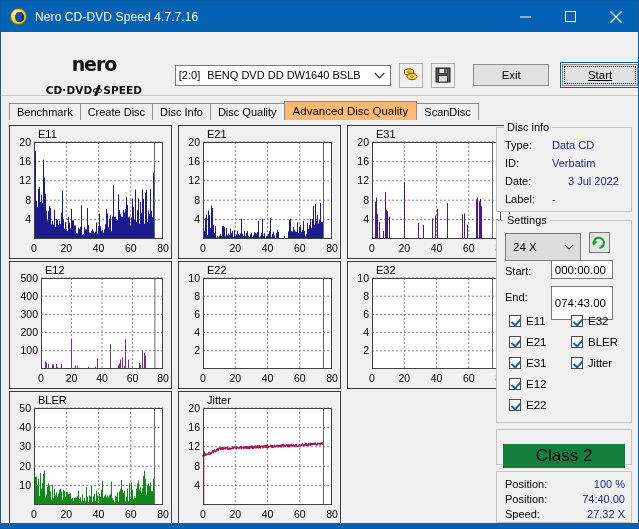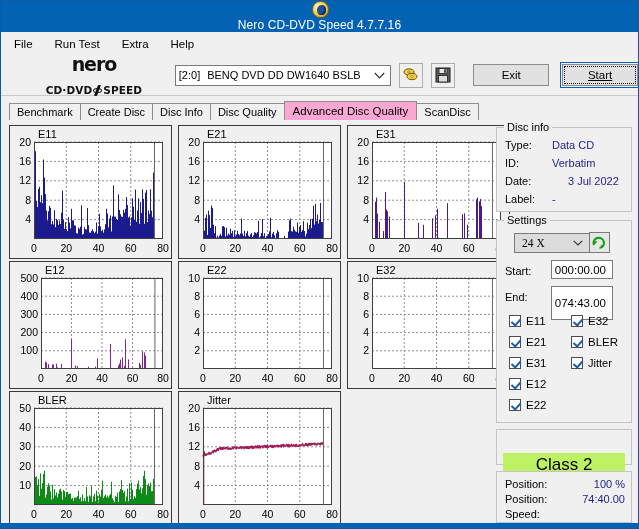--- a/index.html
+++ b/index.html
@@ -12,21 +12,21 @@
   }
   #app{
     position:relative;width:639px;height:529px;
     border:1px solid #0b5ca8;box-sizing:border-box;
     background:#f0f0f0;
   }
 
   
   .titlebar{
     position:absolute;left:0;top:0;width:637px;height:31px;
-    background:#0462b5;color:#fff;display:flex;align-items:center;flex-direction:column;
+    background:#0462b5;color:#fff;display:flex;align-items:center;
   }
   .tb-icon{width:17px;height:17px;margin-left:9px;margin-right:8px;position:relative;flex:0 0 auto;}
   .tb-icon .ball{
     position:absolute;left:0;top:0;width:17px;height:17px;border-radius:50%;
     background:radial-gradient(circle at 35% 32%,#fff8cf 0%,#f4d44c 42%,#d89b17 100%);
     border:1px solid #8a6a10;box-sizing:border-box;
   }
   .tb-icon .ball:after{
     content:"";position:absolute;left:4px;top:3px;width:9px;height:10px;
     background:#1f4e9c;border-radius:50% 50% 45% 45%;
@@ -116,21 +116,21 @@
   .tabstrip{
     position:absolute;left:8px;top:100px;width:623px;height:19px;
     display:flex;align-items:flex-end;
   }
   .tab{
     height:17px;padding:0 7px;display:flex;align-items:center;
     border:1px solid #8d8d8d;border-bottom:none;background:#f0f0f0;
     font-size:11px;color:#000;margin-right:-1px;box-sizing:border-box;
   }
   .tab.active{
-    height:19px;background:#f9a8d4;border-color:#8d8d8d;position:relative;z-index:3;
+    height:19px;background:#fdba74;border-color:#8d8d8d;position:relative;z-index:3;
     font-size:11.5px;padding:0 8px;
   }
 
   
   .panel{
     position:absolute;background:#f0f0f0;border:1px solid #3a3a3a;box-sizing:border-box;
   }
   .chart-svg{display:block;}
 
   
@@ -205,26 +205,20 @@
       </div>
       <div class="tb-btn">
         <svg width="12" height="12" viewBox="0 0 12 12">
             <line x1="0.5" y1="0.5" x2="11.5" y2="11.5" stroke="#fff" stroke-width="1.2"></line>
             <line x1="11.5" y1="0.5" x2="0.5" y2="11.5" stroke="#fff" stroke-width="1.2"></line>
           </svg>
       </div>
     </div>
   </div>
 
-  <div class="menubar">
-    <div class="menu-item"><span>File</span></div>
-    <div class="menu-item"><span>Run Test</span></div>
-    <div class="menu-item"><span>Extra</span></div>
-    <div class="menu-item"><span>Help</span></div>
-  </div>
 
   <div class="toolbar">
     <div class="logo">
       <div class="l1">nero</div>
       <div class="l2">
         <span>CD·DVD</span>
         <span class="slash"></span>
         <span>SPEED</span>
       </div>
     </div>
@@ -931,21 +925,21 @@
     <div class="kv" style="left:55px;top:29px;"><span class="v">Verbatim</span></div>
     <div class="kv" style="left:8px;top:47px;"><span class="k">Date:</span></div>
     <div class="kv" style="left:71px;top:47px;"><span class="v">3 Jul 2022</span></div>
     <div class="kv" style="left:8px;top:65px;"><span class="k">Label:</span></div>
     <div class="kv" style="left:55px;top:65px;"><span class="v">-</span></div>
   </div>
 
   <div class="group" style="left:495px;top:219px;width:136px;height:203px;">
     <span class="glabel">Settings</span>
 
-    <div class="sel" style="left:17px;top:12px;width:76px;height:20px;font-family:Liberation Serif, serif;">
+    <div class="sel" style="left:8px;top:12px;width:76px;height:28px;">
       <span class="sv">24 X</span>
       <span class="sa">
         <svg width="10" height="6" viewBox="0 0 10 6">
             <polyline points="0.7,0.8 5,5 9.3,0.8" fill="none" stroke="#333" stroke-width="1.1"></polyline>
           </svg>
       </span>
     </div>
     <div class="refreshbtn" style="left:92px;top:11px;width:21px;height:21px;">
       <svg width="15" height="15" viewBox="0 0 15 15">
         <path d="M2,10 A5.2,5.2 0 1 1 7.5,13" fill="none" stroke="#12a012" stroke-width="2"></path>
@@ -993,27 +987,28 @@
       <span class="cbox"></span>
       <span>BLER</span>
     </div>
     <div class="cbrow" style="left:74px;top:136px;">
       <span class="cbox"></span>
       <span style="font-size:11px;">Jitter</span>
     </div>
   </div>
 
   <div class="group" style="left:495px;top:428px;width:136px;height:36px;">
-    <div class="classbox" id="classbox" style="left: 6px; top: 23px; width: 122px; height: 24px; background: #bef264;">
+    <div class="classbox" id="classbox" style="left: 6px; top: 14px; width: 122px; height: 24px; background: #15803d;">
       <span>Class 2</span>
     </div>
   </div>
 
   <div class="group" style="left:495px;top:470px;width:136px;height:52px;">
     <div class="kv" style="left:8px;top:6px;"><span class="k">Position:</span></div>
     <div class="kv" style="left:8px;top:6px;width:120px;text-align:right;"><span class="v">100 %</span></div>
     <div class="kv" style="left:8px;top:21px;"><span class="k">Position:</span></div>
     <div class="kv" style="left:8px;top:21px;width:120px;text-align:right;"><span class="v">74:40.00</span></div>
     <div class="kv" style="left:8px;top:36px;"><span class="k">Speed:</span></div>
+    <div class="kv" style="left:8px;top:36px;width:120px;text-align:right;"><span class="v">27.32 X</span></div>
   </div>
 
   <div class="statusbar"></div>
 </div>
 
 </body></html>

